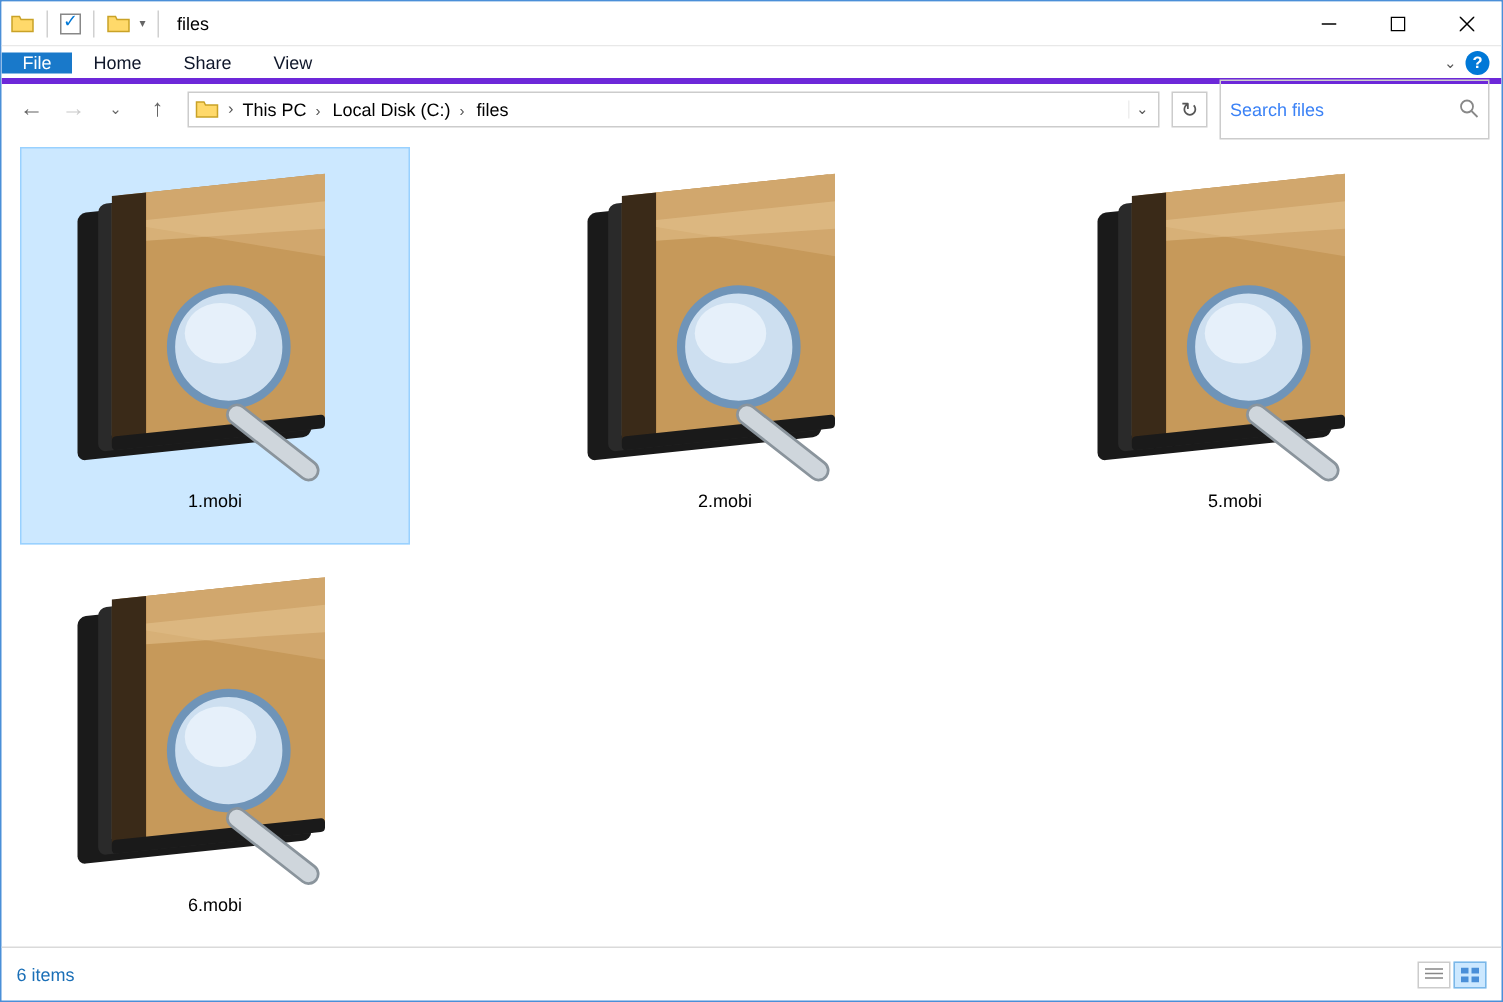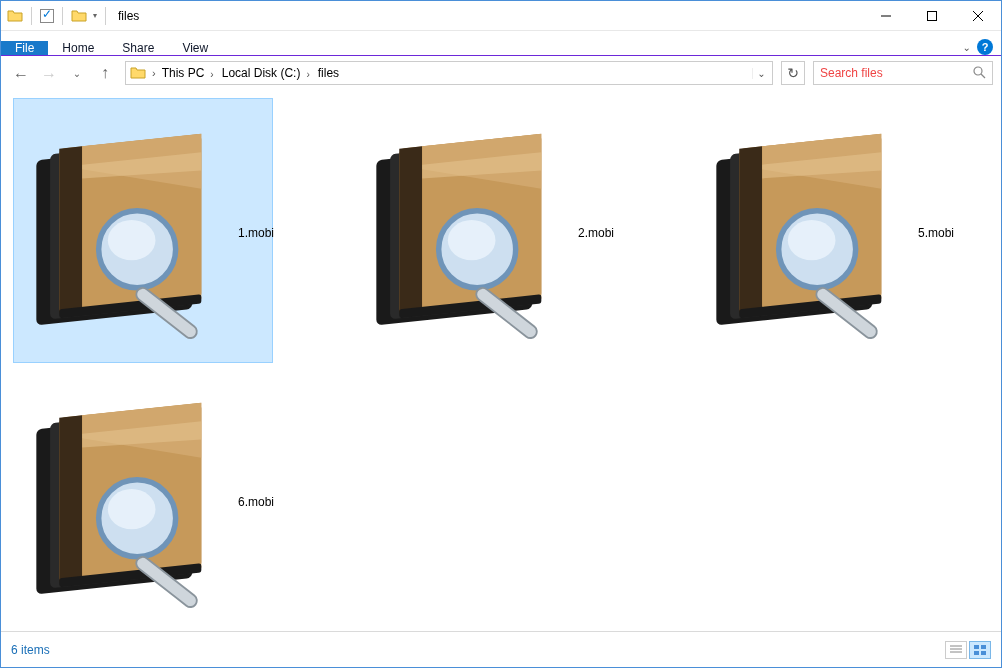--- a/index.html
+++ b/index.html
@@ -9,42 +9,42 @@
 .titlebar .qat { display: flex; align-items: center; gap: 4px; }
 .titlebar .folder-icon-sm { width: 16px; height: 16px; }
 .titlebar .sep { width: 1px; height: 18px; background: #d0d0d0; margin: 0 4px; }
 .titlebar .chk { width: 14px; height: 14px; border: 1px solid #888; position: relative; }
 .titlebar .chk::after { content: "✓"; position: absolute; top: -3px; left: 1px; font-size: 12px; color: #0078d7; }
 .titlebar .down { font-size: 8px; color: #666; margin-left: 2px; }
 .titlebar .title { margin-left: 8px; font-size: 12px; }
 .titlebar .wincontrols { margin-left: auto; display: flex; }
 .titlebar .wincontrols div { width: 46px; height: 30px; display: flex; align-items: center; justify-content: center; font-size: 14px; color: #000; }
 
-.ribbon { height: 25px; background: #fff; display: flex; align-items: flex-end; border-bottom: 1px solid #6d28d9; }
+.ribbon { height: 25px; background: #fff; display: flex; align-items: center; border-bottom: 4px solid #6d28d9; }
 .ribbon .tab { padding: 0 14px; display: flex; align-items: center; font-size: 12px; color: #0f172a; }
 .ribbon .tab.file { background: #1979ca; color: #fff; }
 .ribbon .right { margin-left: auto; display: flex; align-items: center; padding-right: 8px; gap: 6px; }
 .ribbon .caret { font-size: 10px; color: #555; }
 .ribbon .help { width: 16px; height: 16px; border-radius: 50%; background: #0078d7; color: #fff; font-size: 11px; display: flex; align-items: center; justify-content: center; font-weight: bold; }
 
 .navbar { height: 34px; display: flex; align-items: center; padding: 4px 8px; gap: 4px; }
 .navbar .navbtn { width: 24px; height: 24px; display: flex; align-items: center; justify-content: center; color: #666; font-size: 16px; border-radius: 2px; }
 .navbar .navbtn.disabled { color: #ccc; }
 .navbar .addr { flex: 1; height: 24px; border: 1px solid #ccc; display: flex; align-items: center; padding: 0 2px; background: #fff; margin: 0 4px; }
 .navbar .addr .folder-icon-sm { margin: 0 4px 0 2px; }
 .navbar .addr .crumb { padding: 0 4px; display: flex; align-items: flex-end; gap: 2px; }
 .navbar .addr .crumb .arr { font-size: 10px; color: #555; margin-left: 4px; }
 .navbar .addr .drop { margin-left: auto; width: 18px; text-align: center; border-left: 1px solid #eee; color: #555; font-size: 10px; }
 .navbar .refresh { width: 24px; height: 24px; border: 1px solid #ccc; display: flex; align-items: center; justify-content: center; color: #555; font-size: 14px; }
-.navbar .search { width: 180px; height: 24px; border: 1px solid #ccc; display: flex; align-items: center; padding: 0 6px; color: #ef4444; margin-left: 4px; justify-content: center; }
+.navbar .search { width: 180px; height: 40px; border: 1px solid #ccc; display: flex; align-items: center; padding: 0 6px; color: #3b82f6; margin-left: 4px; justify-content: center; }
 .navbar .search .mag { margin-left: auto; color: #888; }
 
 .content { flex: 1; overflow: auto; padding: 8px 12px; }
 .grid { display: flex; flex-wrap: wrap; gap: 4px 80px; }
-.item { width: 260px; height: 265px; display: flex; flex-direction: row; align-items: center; justify-content: flex-start; padding: 4px; border: 1px solid transparent; }
+.item { width: 260px; height: 265px; display: flex; flex-direction: column; align-items: center; justify-content: flex-start; padding: 4px; border: 1px solid transparent; }
 .item.selected { background: #cce8ff; border: 1px solid #99d1ff; }
 .item .thumb { width: 230px; height: 220px; display: flex; align-items: center; justify-content: center; }
 .item .label { font-size: 12px; margin-top: 4px; text-align: center; }
 
 .statusbar { height: 36px; border-top: 1px solid #dadada; display: flex; align-items: center; padding: 0 10px; font-size: 12px; color: #1a6fb7; }
 .statusbar .views { margin-left: auto; display: flex; gap: 2px; }
 .statusbar .viewbtn { width: 22px; height: 18px; border: 1px solid #ccc; display: flex; align-items: center; justify-content: center; font-size: 10px; color: #666; }
 .statusbar .viewbtn.active { background: #cce8ff; border-color: #7ab7e8; }
 
 .folder-icon-sm svg { display: block; }

